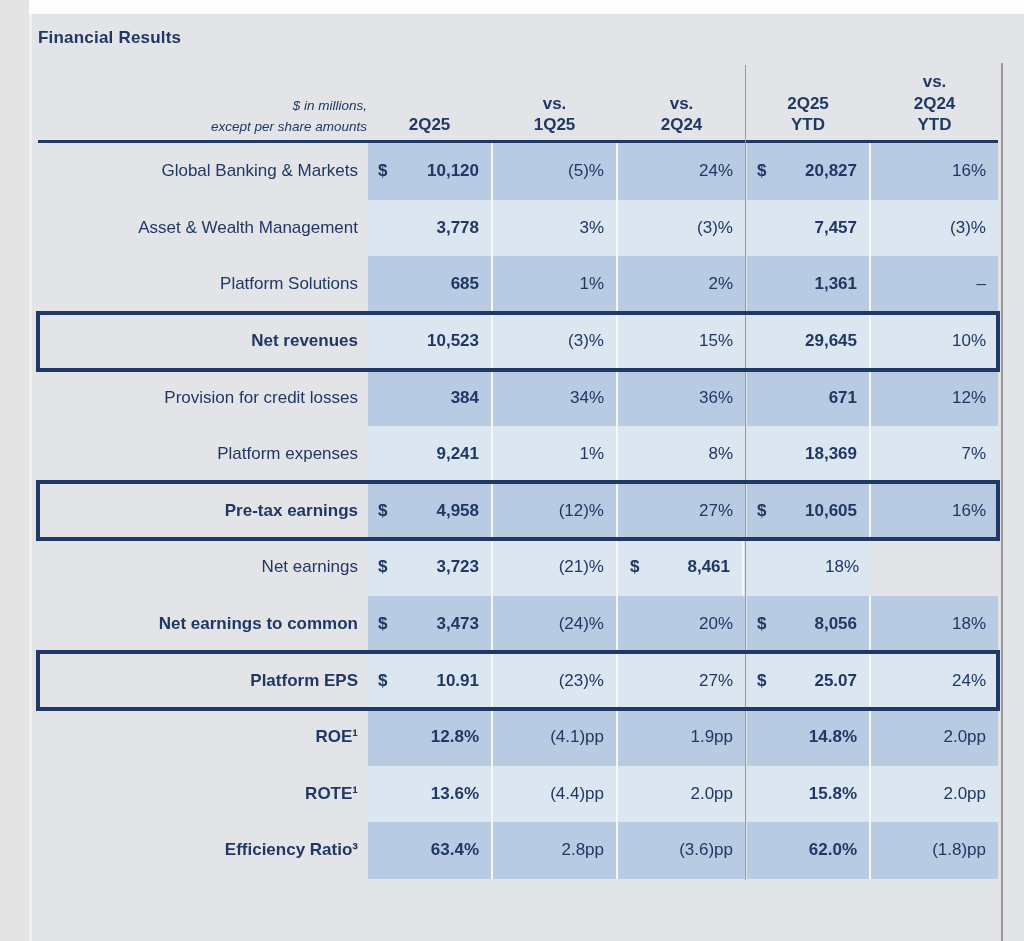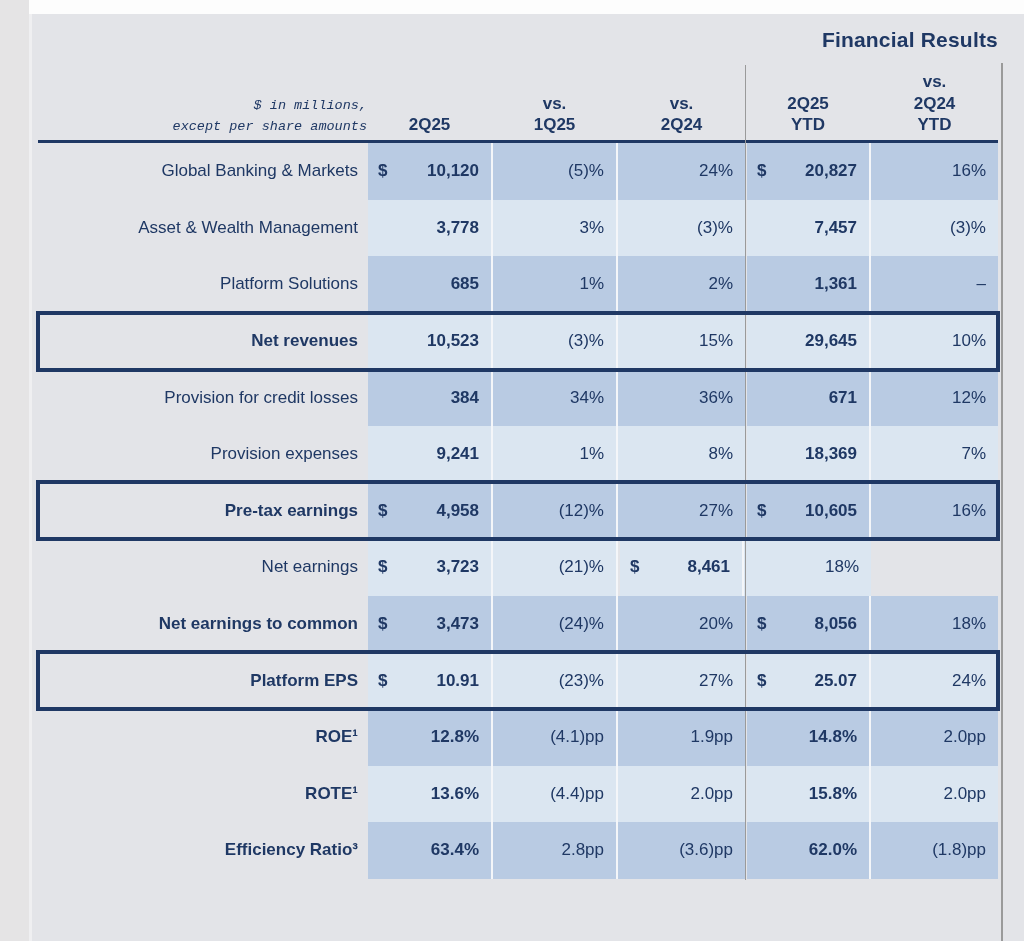--- a/index.html
+++ b/index.html
@@ -1,21 +1,21 @@
 <!DOCTYPE html>
 <html style="--navy: #1f3864; --row-dark: #b9cbe3; --row-light: #dbe6f1; --page-bg: #e3e4e8; --left-strip: #e5e4e5; --top-strip: #fdfdfd; --line-gray: #9a9a9a; --gap-white: #f4f6f9;"><head>
 <meta charset="utf-8">
 <style>
   html,body{margin:0;padding:0;}
   body{font-family:"Liberation Sans","DejaVu Sans",sans-serif;}
   .page{position:relative;width:1024px;height:941px;background:var(--page-bg,#e3e4e8);overflow:hidden;}
   .left-strip{position:absolute;left:0;top:0;width:29px;height:941px;background:var(--left-strip,#e5e4e5);border-right:3px solid #efeff1;}
   .top-strip{position:absolute;left:29px;top:0;width:995px;height:14px;background:var(--top-strip,#fdfdfd);}
-  .title{position:absolute;left:38px;top:28px;width:960px;text-align:right;font-size:21px;font-weight:bold;color:var(--navy,#1f3864);letter-spacing:.2px;}
-  .note{position:absolute;left:38px;top:88px;width:329px;height:50px;display:flex;align-items:flex-end;justify-content:flex-end;text-align:right;font-style:italic;font-size:13.5px;line-height:1.6;color:var(--navy,#1f3864);white-space:pre-line;font-family:Liberation Mono, monospace;}
+  .title{position:absolute;left:38px;top:28px;width:960px;text-align:left;font-size:17px;font-weight:bold;color:var(--navy,#1f3864);letter-spacing:.2px;}
+  .note{position:absolute;left:38px;top:88px;width:329px;height:50px;display:flex;align-items:flex-end;justify-content:flex-end;text-align:right;font-style:italic;font-size:13.5px;line-height:1.6;color:var(--navy,#1f3864);white-space:pre-line;}
   .colhead{position:absolute;top:66px;height:72px;display:flex;align-items:flex-end;justify-content:center;text-align:center;font-weight:bold;font-size:17px;line-height:1.28;color:var(--navy,#1f3864);white-space:pre-line;padding-bottom:2px;box-sizing:border-box;}
   .h1{left:368px;width:123px;}
   .h2{left:493px;width:123px;}
   .h3{left:618px;width:127px;}
   .h4{left:747px;width:122px;}
   .h5{left:871px;width:127px;}
   .rule{position:absolute;left:38px;top:140px;width:960px;height:3px;background:var(--navy,#1f3864);}
   .tbl{position:absolute;left:38px;top:143px;width:960px;}
   .row{display:flex;height:56.6px;}
   .lbl{width:330px;display:flex;align-items:center;justify-content:flex-end;padding-right:10px;box-sizing:border-box;font-size:17px;color:var(--navy,#1f3864);text-align:center;}
@@ -150,21 +150,21 @@
       <div class="g t"></div>
       <div class="c c4 money b">
           <span></span>
           <span>671</span>
         </div>
       <div class="g"></div>
       <div class="c c5">12%</div>
     </div>
 
     <div class="row light">
-      <div class="lbl">Provision expenses</div>
+      <div class="lbl">Platform expenses</div>
       <div class="c c1 money b">
           <span></span>
           <span>9,241</span>
         </div>
       <div class="g"></div>
       <div class="c c2">1%</div>
       <div class="g"></div>
       <div class="c c3">8%</div>
       <div class="g t"></div>
       <div class="c c4 money b">

